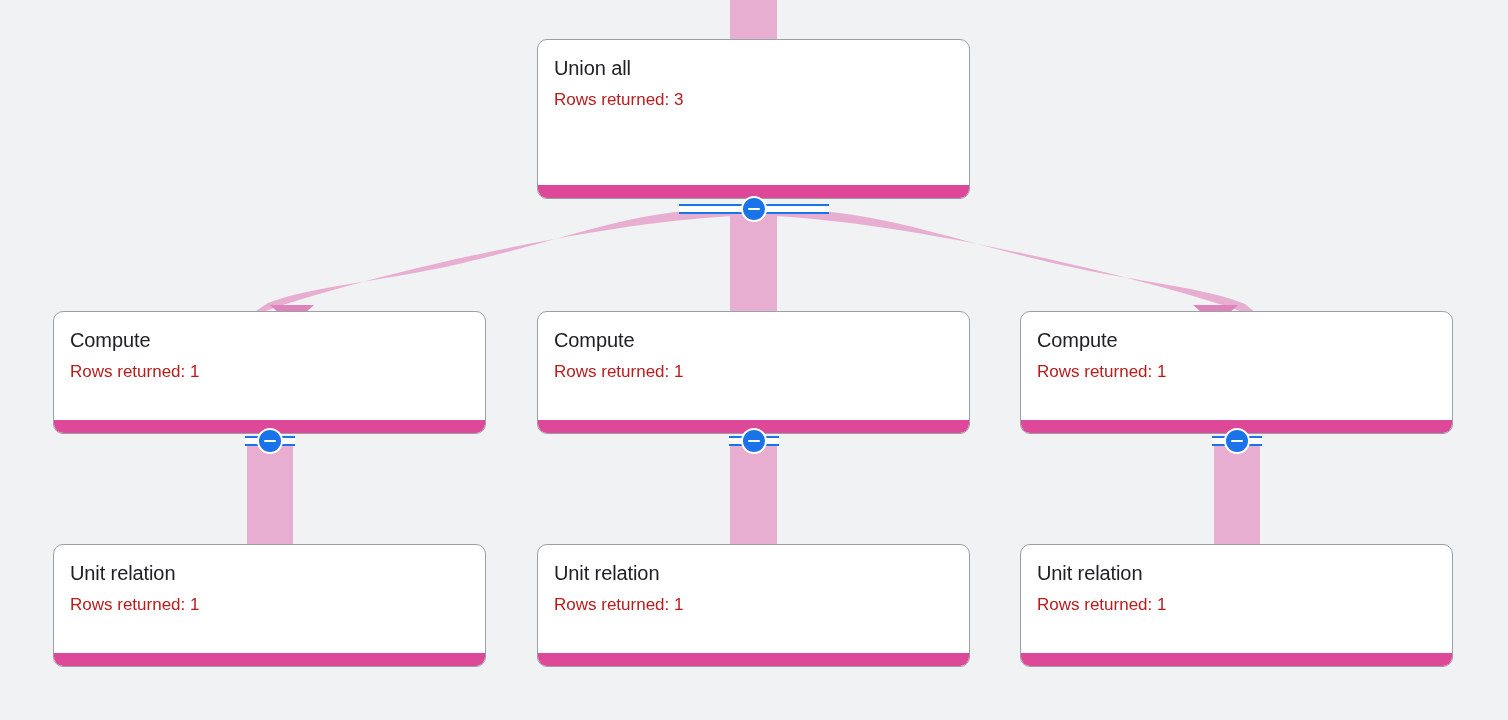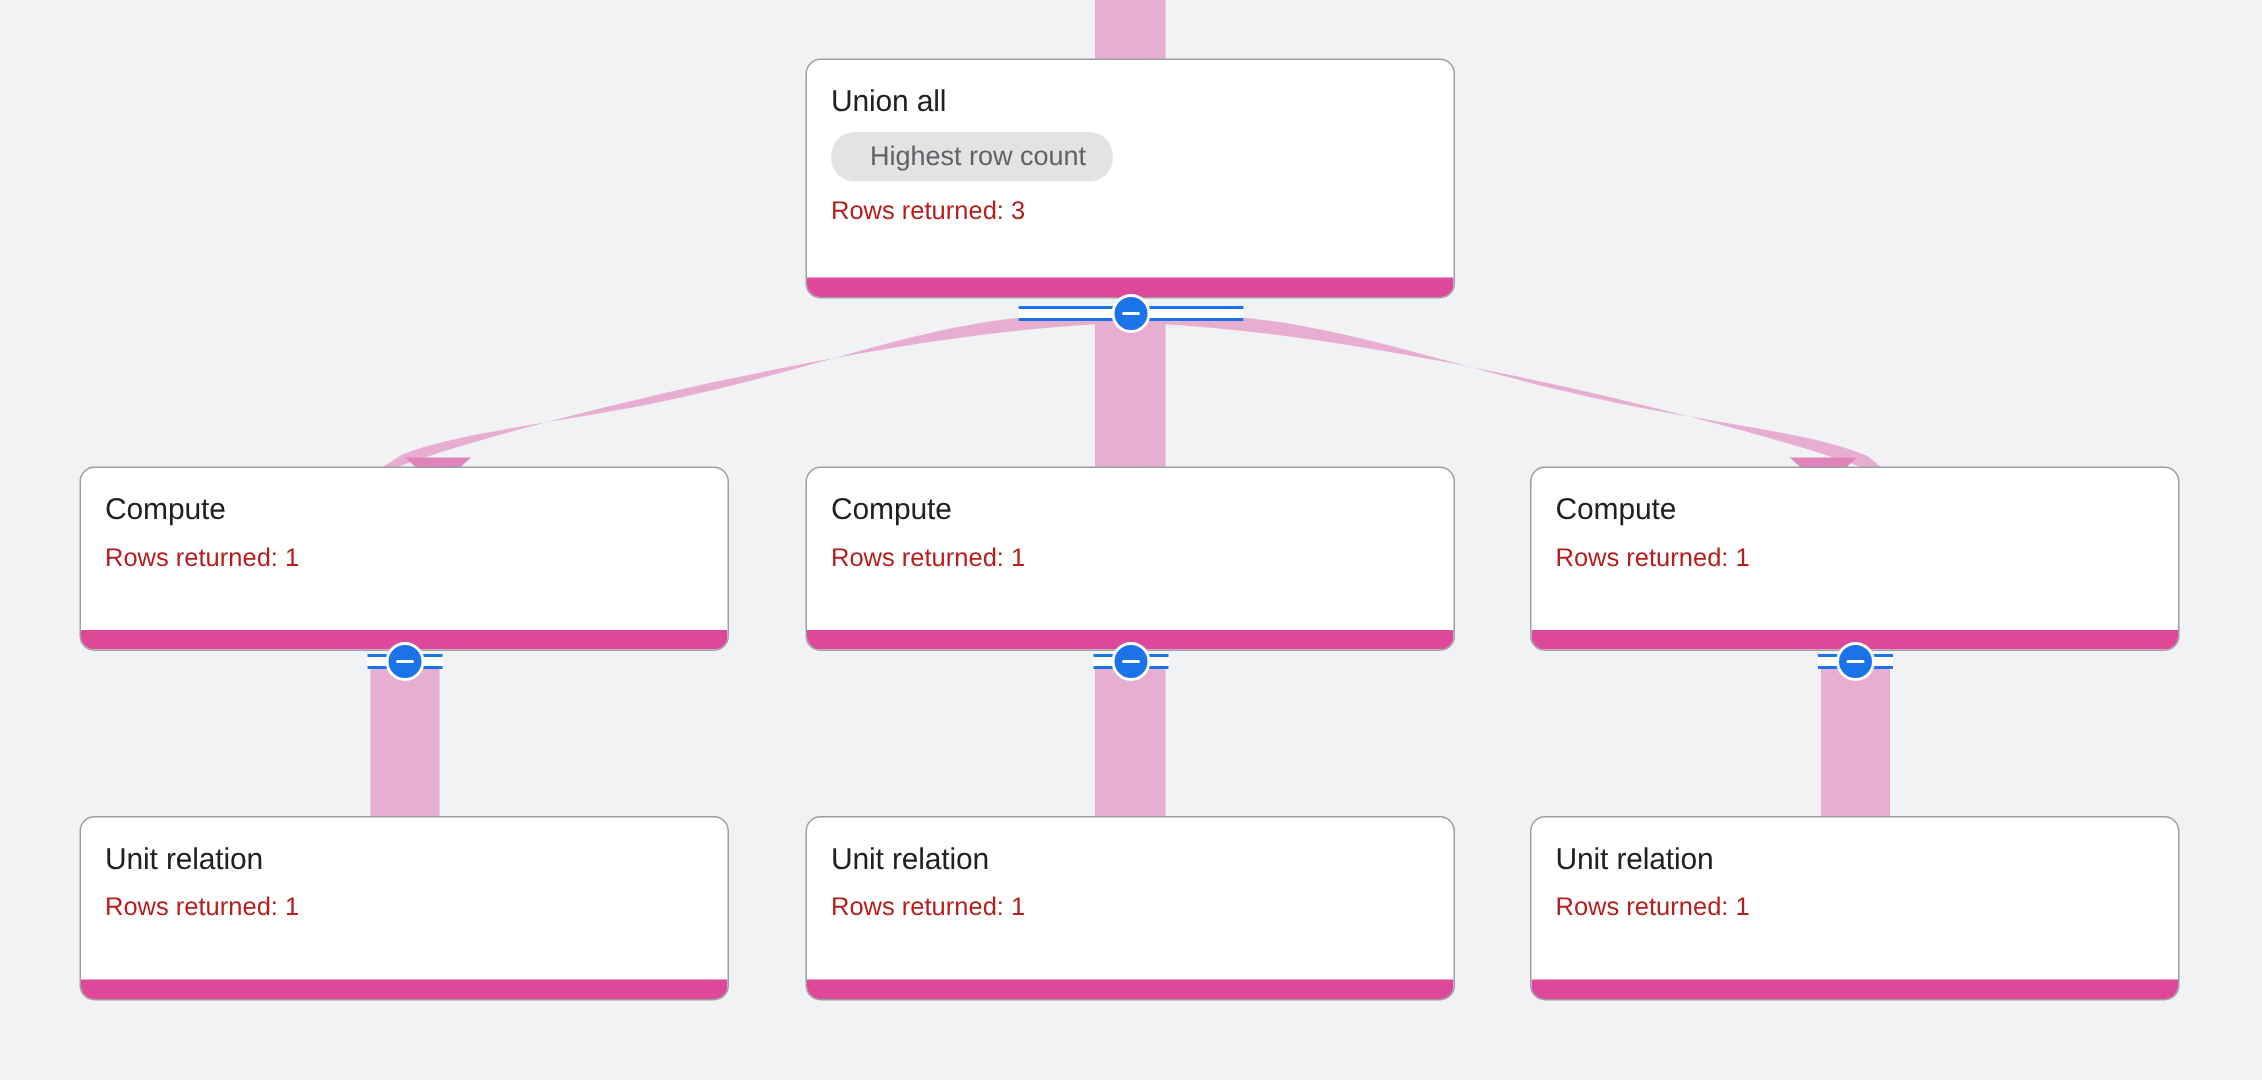--- a/index.html
+++ b/index.html
@@ -123,21 +123,20 @@
     <path fill="#df84bb" d="M 1193 305 L 1238 305 L 1216 325 Z"></path>
 
     <rect x="247" y="441" width="46" height="110" fill="#e8aed2"></rect>
     <rect x="730" y="441" width="47" height="110" fill="#e8aed2"></rect>
     <rect x="1214" y="441" width="46" height="110" fill="#e8aed2"></rect>
   </svg>
 
   <div class="node" style="left:537px;top:39px;width:433px;height:160px;">
     <div class="node-body">
       <div class="node-title">Union all</div>
-      <div class="chip">Highest row count</div>
       <div class="node-sub">Rows returned: 3</div>
     </div>
     <div class="node-accent"></div>
   </div>
 
   <div class="node" style="left:53px;top:311px;width:433px;height:123px;">
     <div class="node-body">
       <div class="node-title">Compute</div>
       <div class="node-sub">Rows returned: 1</div>
     </div>

